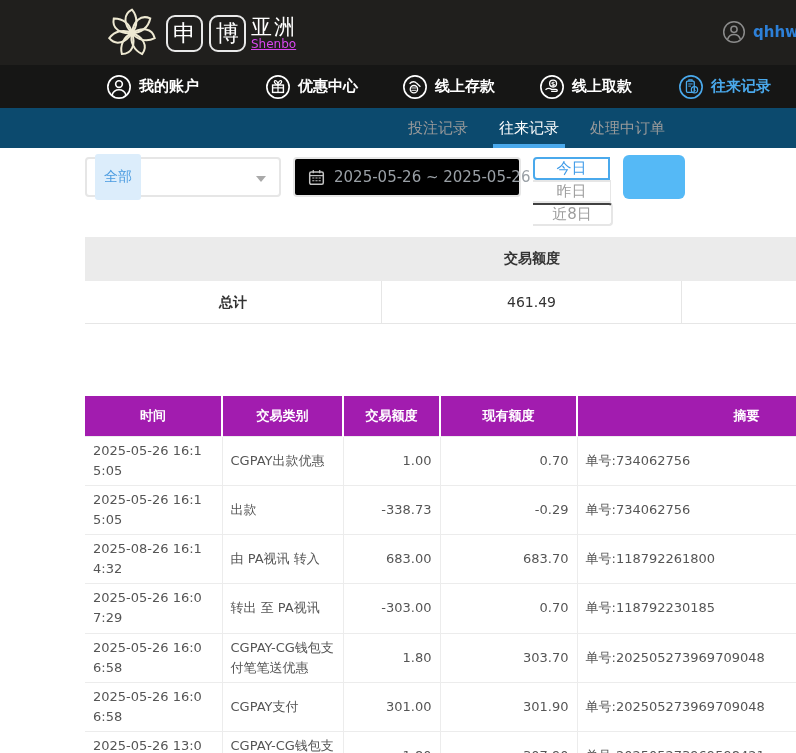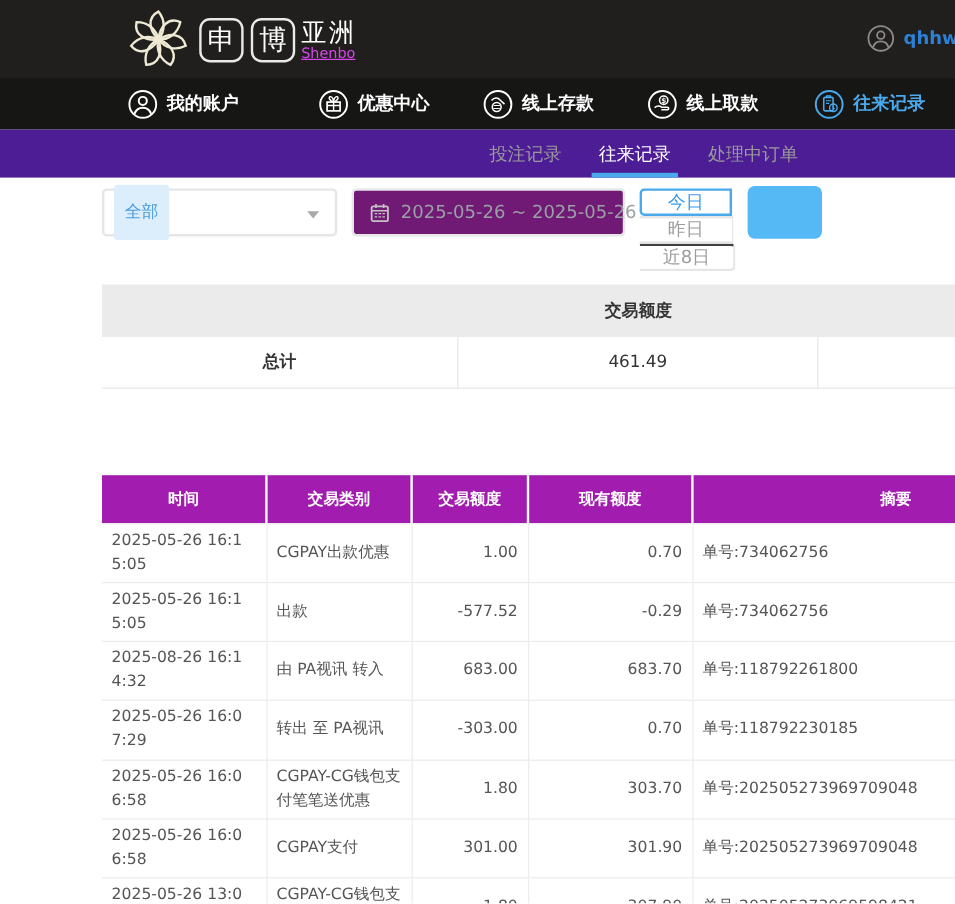--- a/index.html
+++ b/index.html
@@ -27,36 +27,36 @@
   .nav-item .nav-ic { width:26px; height:26px; margin-right:7px; color:#fff; }
   .nav-item.active { color:#4aa9ec; }
   .nav-item.active .nav-ic { color:#4aa9ec; }
   .nav-item:nth-child(1){ margin-left:106px; }
   .nav-item:nth-child(2){ margin-left:66px; }
   .nav-item:nth-child(3){ margin-left:44px; }
   .nav-item:nth-child(4){ margin-left:44px; }
   .nav-item:nth-child(5){ margin-left:46px; }
 
   
-  .subtabs { position:relative; height:40px; background:#4c1d95; }
+  .subtabs { position:relative; height:40px; background:#0c4a6e; }
   .subtab-row { position:absolute; left:406px; top:0; height:40px; display:flex; gap:27px; }
   .subtab { position:relative; height:40px; display:flex; align-items:center; font-size:15px; color:#9a9a9a; cursor:pointer; padding:0 2px; }
   .subtab.active { color:#fff; }
   .subtab.active::after { content:""; position:absolute; left:-4px; right:-4px; bottom:0; height:4px; background:#4aa9ec; }
 
   
   .content-inner { margin-left:85px; width:830px; }
 
   .filter-row { display:flex; align-items:flex-start; margin-top:9px; height:40px; }
   .select-box { position:relative; width:196px; height:40px; border:2px solid #e6e6e6; border-radius:4px; background:#fff;
                 display:flex; align-items:center; cursor:pointer; }
   .select-chip { margin-left:8px; background:#dcedfb; color:#4a9be0; font-size:14px; padding:14px 9px; border-radius:3px; }
   .caret-down { position:absolute; right:13px; top:17px; width:0; height:0;
                 border-left:5px solid transparent; border-right:5px solid transparent; border-top:6px solid #a9a9a9; }
-  .date-box { margin-left:12px; width:228px; height:40px; border:2px solid #e6e6e6; border-radius:4px; background:#701a75;
+  .date-box { margin-left:12px; width:228px; height:40px; border:2px solid #e6e6e6; border-radius:4px; background:#000000;
               display:flex; align-items:center; padding-left:13px; cursor:pointer; }
   .cal-svg { width:17px; height:17px; color:#c3c3c3; flex:none; }
   .date-text { margin-left:9px; color:#9aa0a6; font-size:15px; white-space:nowrap; }
   .btn-group { margin-left:12px; display:flex; height:40px;flex-direction:column; }
   .qbtn { height:40px; display:flex; align-items:center; justify-content:center; font-size:15px; background:#fff; cursor:pointer; }
   .qbtn.active { width:77px; border:2px solid #4aa9ec; border-radius:4px 0 0 4px; color:#3d9ae8; }
   .qbtn.mid { width:78px; border-top:2px solid #e6e6e6; border-bottom:2px solid #e6e6e6; border-right:1px solid #e6e6e6; color:#9d9d9d; }
   .qbtn.last { width:80px; border-top:2px solid #404040; border-bottom:2px solid #e6e6e6; border-right:2px solid #e6e6e6; border-radius:0 4px 4px 0; color:#9d9d9d; }
   .search-btn { margin-left:10px; margin-top:-2px; width:62px; height:44px; background:#55b9f6; border:none; border-radius:6px; cursor:pointer; }
 
@@ -245,21 +245,21 @@
     <td class="c-time">2025-05-26 16:15:05</td>
     <td class="c-type">CGPAY出款优惠</td>
     <td class="c-amount td-num">1.00</td>
     <td class="c-balance td-num">0.70</td>
     <td class="c-memo td-memo">单号:734062756</td>
   </tr>
 
   <tr>
     <td class="c-time">2025-05-26 16:15:05</td>
     <td class="c-type">出款</td>
-    <td class="c-amount td-num">-577.52</td>
+    <td class="c-amount td-num">-338.73</td>
     <td class="c-balance td-num">-0.29</td>
     <td class="c-memo td-memo">单号:734062756</td>
   </tr>
 
   <tr>
     <td class="c-time">2025-08-26 16:14:32</td>
     <td class="c-type">由 PA视讯 转入</td>
     <td class="c-amount td-num">683.00</td>
     <td class="c-balance td-num">683.70</td>
     <td class="c-memo td-memo">单号:118792261800</td>

